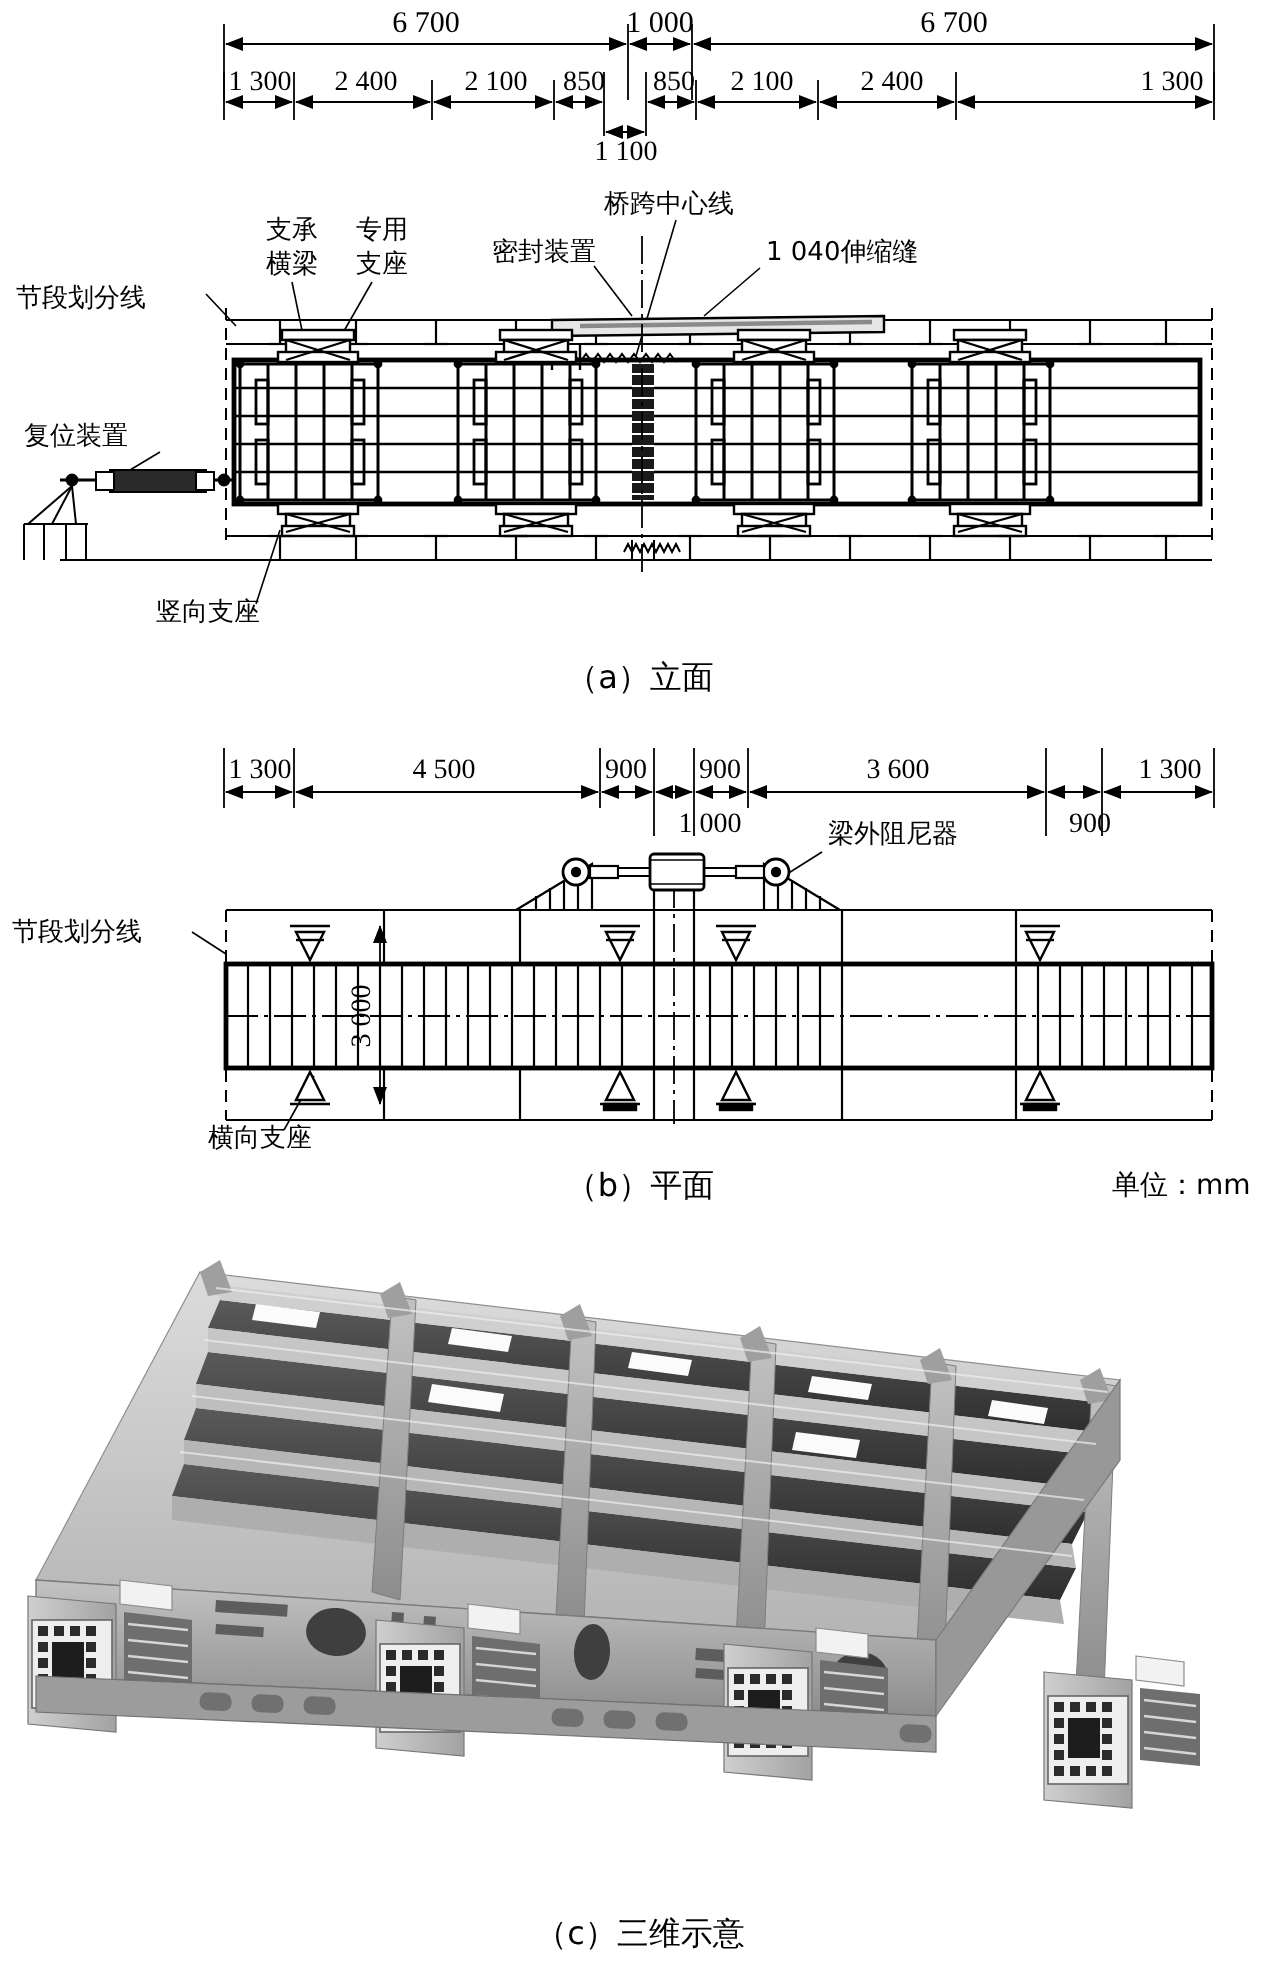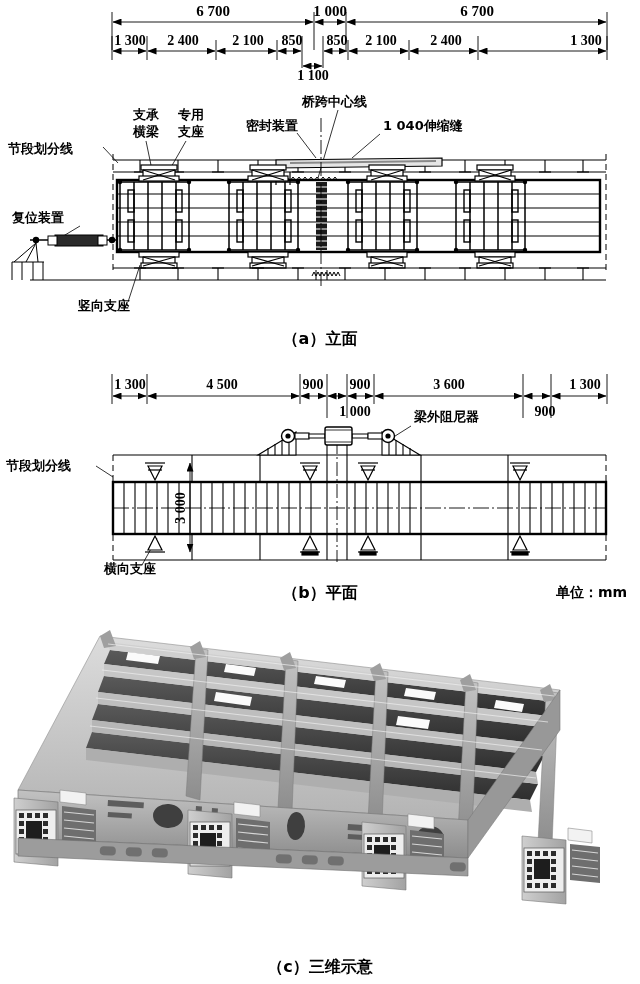--- a/index.html
+++ b/index.html
@@ -1,18 +1,18 @@
 <!DOCTYPE html>
 <html><head>
 <meta charset="utf-8">
 <style>
   html,body{margin:0;padding:0;background:#ffffff;}
   body{width:640px;height:984px;position:relative;overflow:hidden;
        font-family:"Liberation Serif","DejaVu Serif",serif;color:#000;}
-  .fig{position:absolute;left:0;top:0;width:640px;height:984px;font-weight:bold;}
+  .fig{position:absolute;left:0;top:0;width:640px;height:984px;}
   svg{display:block;}
   text{font-family:"Liberation Serif","DejaVu Serif",serif;fill:#000;}
   .cn{font-family:"DejaVu Sans","Liberation Sans",sans-serif;}
   .num{font-family:"Liberation Serif","DejaVu Serif",serif;}
   .cap{font-family:"DejaVu Sans","Liberation Sans",sans-serif;}
 </style>
 </head>
 <body>
 
 <div class="fig">

